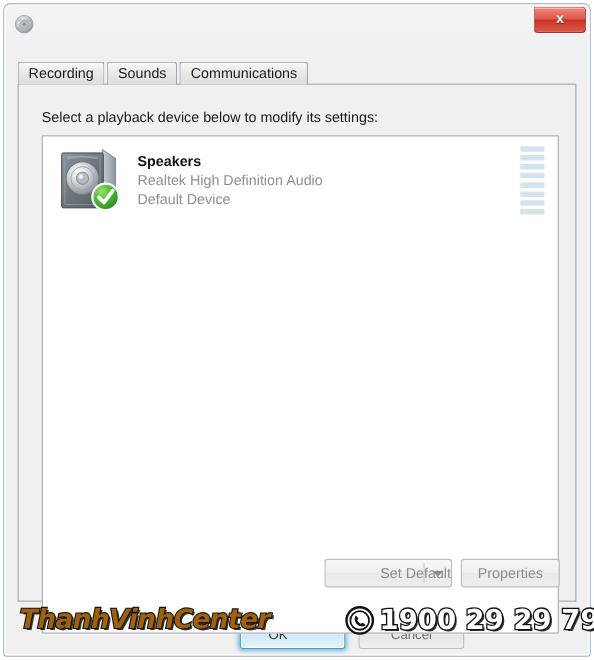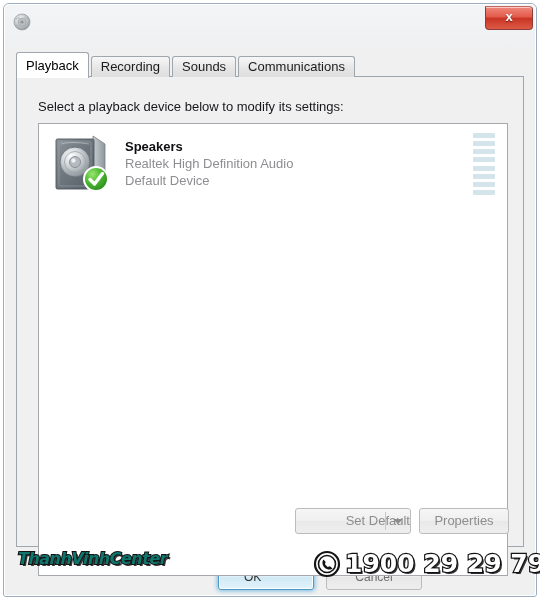--- a/index.html
+++ b/index.html
@@ -293,24 +293,24 @@
     top: 548px;
     width: 540px;
     height: 44px;
     pointer-events: none;
     z-index: 30;
   }
   #wm-brand {
     position: absolute;
     left: 18px;
     top: 1px;
-    font-size: 16px;
+    font-size: 24px;
     font-weight: bold;
     font-style: italic;
-    color: #0f766e;
+    color: #a16207;
     font-family: "DejaVu Sans", sans-serif;
     letter-spacing: -0.5px;
     white-space: nowrap;
     -webkit-text-stroke: 2px #141414;
     paint-order: stroke fill;
     text-shadow: 2px 2px 0 rgba(20,20,20,0.85);
   }
   #wm-phone-icon {
     position: absolute;
     left: 313px;
@@ -355,21 +355,20 @@
           <path d="M3 6 L6.5 4.5 M15 6 L11.5 4.5 M3 12 L6.5 13.5 M15 12 L11.5 13.5" stroke="#a9b0b5" stroke-width="0.9" fill="none"></path>
         </svg>
       </span>
       <span id="title-text">Sound</span>
       <div id="close-button">
         <span id="close-glyph">x</span>
       </div>
     </div>
 
     <div id="tabstrip">
-      <div class="tab active">Playback</div>
       <div class="tab">Recording</div>
       <div class="tab">Sounds</div>
       <div class="tab">Communications</div>
     </div>
 
     <div id="tabpanel">
 
       <div id="instruction">Select a playback device below to modify its settings:</div>
 
       <div id="device-list">

